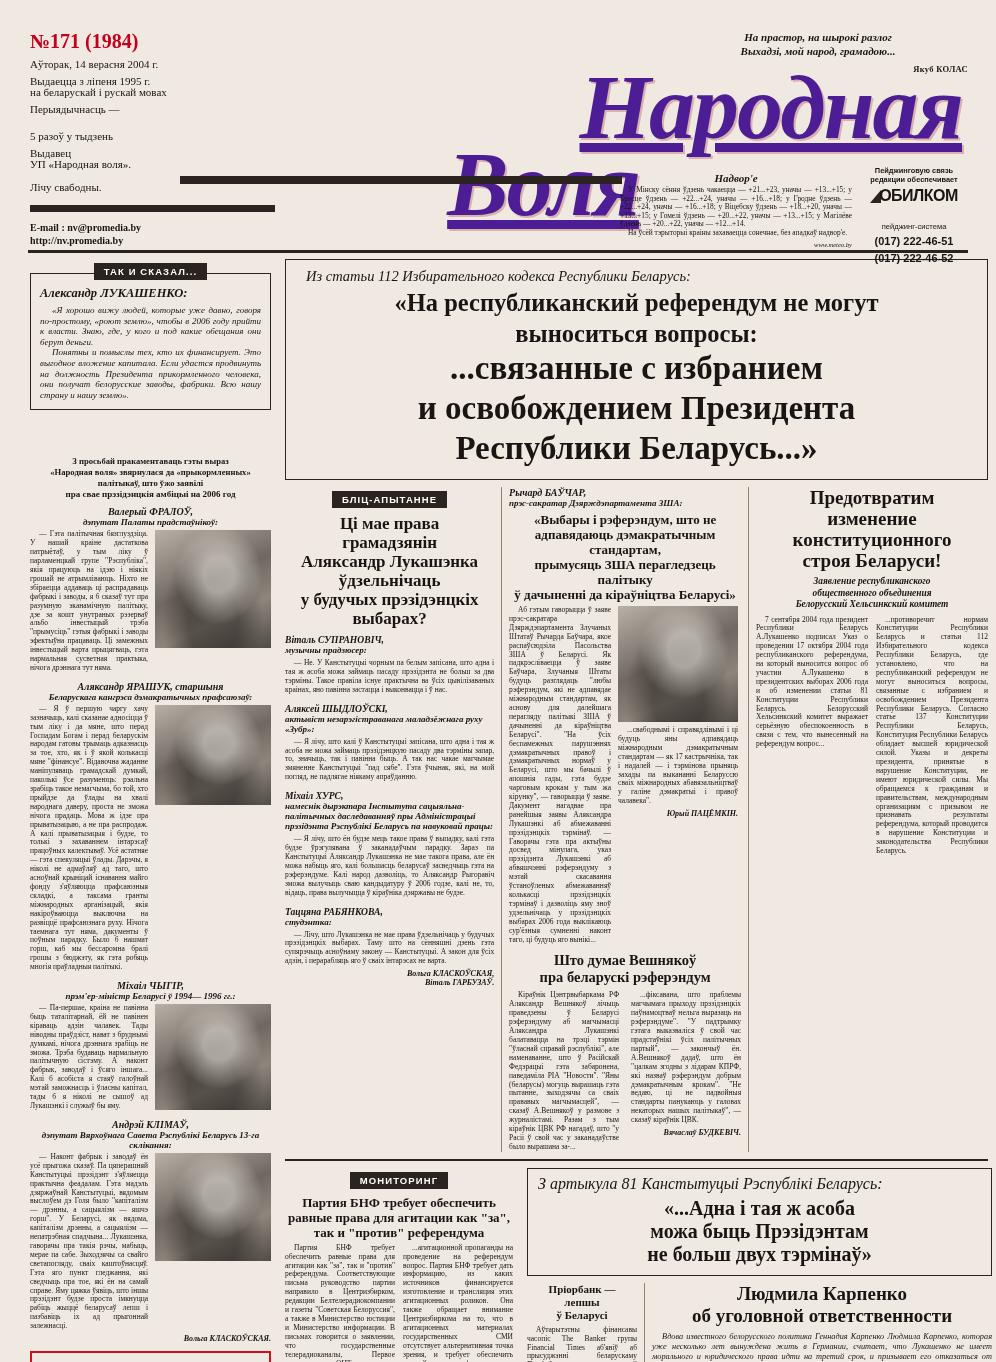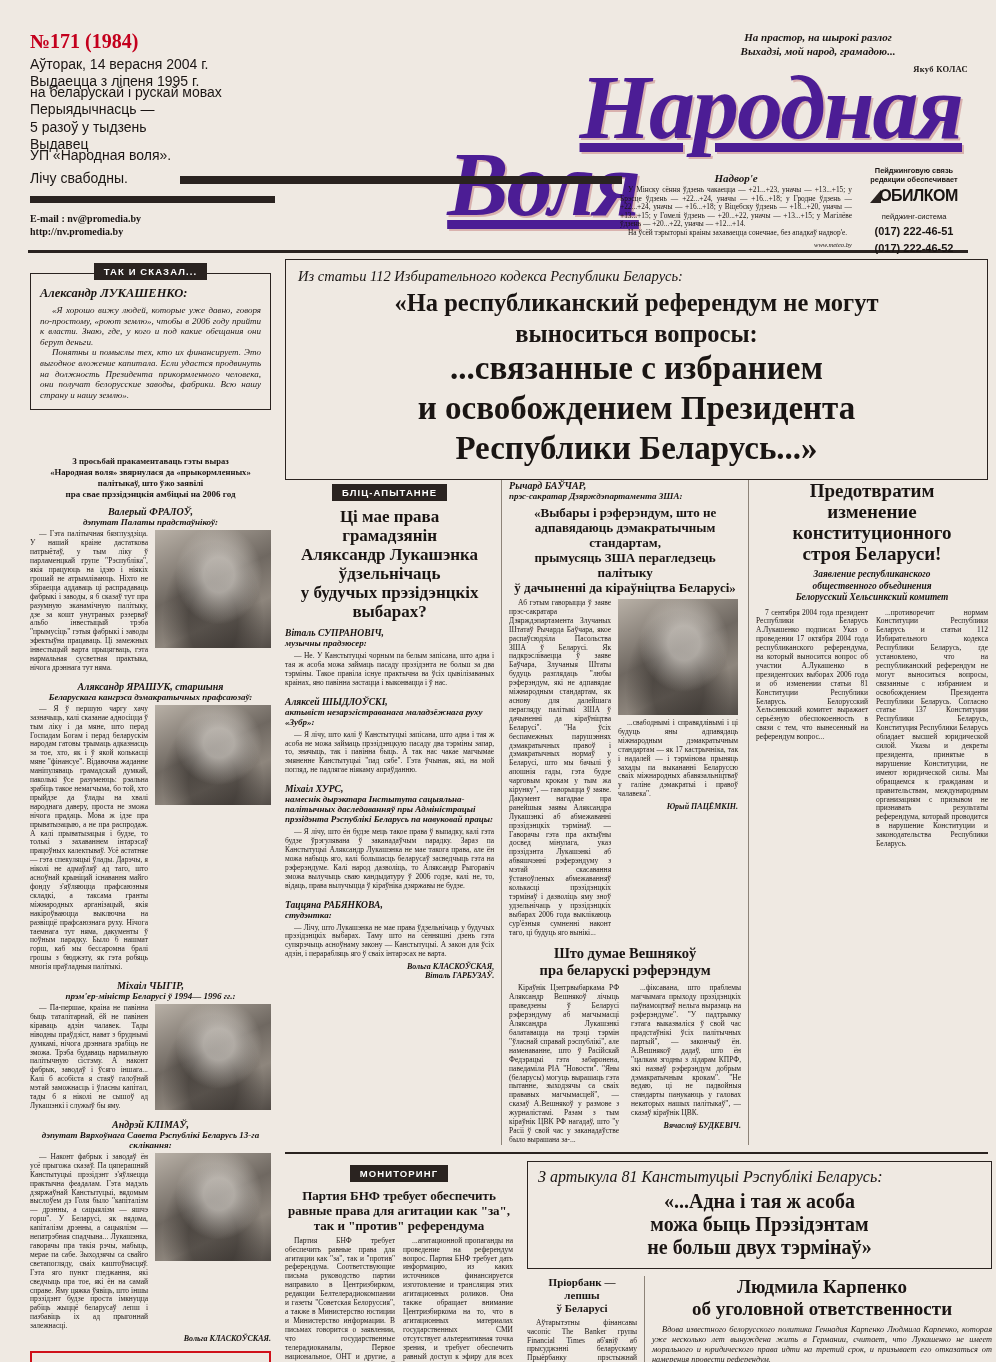--- a/index.html
+++ b/index.html
@@ -10,21 +10,21 @@
     color: #1a1513;
     overflow: hidden;
     position: relative;
   }
   .page { position:relative; width:996px; height:1362px; padding: 0; }
 
   
   .masthead { position:relative; height:250px; padding: 22px 28px 0 22px; }
   .mh-left { position:absolute; left:30px; top:30px; width:245px; }
   .issue-no { font-family:"Liberation Serif",serif; font-weight:bold; font-size:20px; color:#c4001d; letter-spacing:0px; }
-  .mh-line { font-family:Liberation Sans, sans-serif; font-size:14px; line-height:11px; color:#1a1513; margin-top:6px;}
+  .mh-line { font-family:Liberation Serif, serif; font-size:11px; line-height:11px; color:#1a1513; margin-top:6px;}
   .mh-rule { height:7px; background:#2a2320; margin:12px 0 10px 0; width:100%; }
   .mh-email { font-family:"Liberation Serif",serif; font-weight:bold; font-size:10px; line-height:12.5px; }
 
   .logo-wrap { position:absolute; left:268px; top:18px; width:700px; height:215px; overflow:hidden; }
   .logo-l1, .logo-l2 {
     font-family:"Liberation Serif", serif; font-weight:bold; font-style:italic;
     color:#4c1d95; letter-spacing:-2px; line-height:.9;
     text-shadow: 2px 2px 0 rgba(150,10,20,.25);
     text-decoration: underline;
   }
@@ -39,21 +39,21 @@
 
   .weather { position:absolute; left:620px; top:172px; width:232px; }
   .weather h4 { text-align:center; font-family:"Liberation Serif",serif; font-style:italic; font-weight:bold; font-size:11px; margin-bottom:2px; }
   .weather p { font-size:7.4px; line-height:8.6px; text-align:justify; text-indent:8px; }
   .weather .site { text-align:right; font-style:italic; font-size:6.6px; margin-top:3px; }
 
   .pager { position:absolute; left:858px; top:166px; width:112px; border:0; text-align:center; }
   .pager .pg-top { font-family:"Liberation Sans",sans-serif; font-weight:bold; font-size:7.4px; line-height:9px; color:#1a1513; }
   .pager .pg-logo { font-family:"Liberation Sans",sans-serif; font-weight:bold; font-size:16px; letter-spacing:-.5px; margin-top:3px; }
   .pager .pg-logo .tri { display:inline-block; width:0;height:0;border-left:11px solid transparent;border-bottom:13px solid #2a2320; vertical-align:-2px; margin-right:-2px;}
-  .pager .pg-sub { font-family:"Liberation Sans",sans-serif; font-size:7.6px; margin-top:7px; }
+  .pager .pg-sub { font-family:"Liberation Sans",sans-serif; font-size:7.6px; margin-top:17px; }
   .pager .pg-phone { font-family:"Liberation Sans",sans-serif; font-weight:bold; font-size:11px; line-height:13px; margin-top:4px; }
 
   
   .hr-thick { height:3px; background:#2a2320; margin:0 28px; }
   .grid { display:flex; gap:0; padding: 6px 28px 0 30px; }
   .col { }
   .c1 { width:244px; }
   .c2 { width:228px; }
   .c3 { width:232px; }
   .c4 { width:234px; }
@@ -72,21 +72,21 @@
 
   .center { text-align:center; }
   .sig { text-align:right; font-family:"Liberation Serif",serif; font-weight:bold; font-style:italic; font-size:8px; margin-top:3px; }
 
   .photo { background:linear-gradient(155deg,#b9b1a7,#6f6861 45%,#8e867d 70%,#514b46); position:relative; }
   .photo::after{ content:""; position:absolute; inset:0; background:
      radial-gradient(ellipse at 55% 38%, rgba(230,225,218,.62) 0 17%, rgba(0,0,0,0) 48%),
      radial-gradient(ellipse at 50% 78%, rgba(20,16,14,.45) 0 30%, rgba(0,0,0,0) 62%); }
 
   
-  .headbox { border:1px solid #2a2320; padding:8px 12px 12px; }
+  .headbox { border:1px solid #2a2320; padding:8px 20px 12px; }
   .hb-lead { font-family:"Liberation Serif",serif; font-style:italic; font-size:14.5px; }
   .hb-l1 { font-family:"Liberation Serif",serif; font-weight:bold; font-size:24.5px; text-align:center; line-height:27px; margin-top:4px;}
   .hb-l2 { font-family:"Liberation Serif",serif; font-weight:bold; font-size:33px; text-align:center; line-height:37px; margin-top:3px;}
 
   .bigq { font-family:"Liberation Serif",serif; font-weight:bold; font-size:20px; line-height:23px; text-align:center; }
 
   .adbox { border:2px solid #d0111b; padding:8px 6px; text-align:center; font-family:"Liberation Sans",sans-serif; }
   .ad-l1 { font-size:14.5px; font-weight:bold; letter-spacing:.3px; }
   .ad-l1 .hl { color:#d0111b; }
   .ad-l2 { font-size:13.5px; font-weight:bold; margin-top:3px; }
@@ -104,21 +104,21 @@
 <div class="page">
 
   <div class="masthead">
 
     <div class="mh-left">
       <div class="issue-no">№171 (1984)</div>
       <div class="mh-line">Аўторак, 14 верасня 2004 г.</div>
       <div class="mh-line">Выдаецца з ліпеня 1995 г.</div>
       <div class="mh-line" style="margin-top:0">на беларускай і рускай мовах</div>
       <div class="mh-line">Перыядычнасць —</div>
-      <div class="mh-line" style="margin-top:7px">5 разоў у тыдзень</div>
+      <div class="mh-line" style="margin-top:16px">5 разоў у тыдзень</div>
       <div class="mh-line">Выдавец</div>
       <div class="mh-line" style="margin-top:0">УП «Народная воля».</div>
       <div class="mh-line" style="margin-top:12px">Лічу свабодны.</div>
       <div class="mh-rule"></div>
       <div class="mh-email">E-mail : nv@promedia.by</div>
       <div class="mh-email">http://nv.promedia.by</div>
     </div>
 
     <div class="logo-wrap">
       <div class="logo-l1">Народная</div>
@@ -232,21 +232,21 @@
 
       <div class="headbox">
         <div class="hb-lead">Из статьи 112 Избирательного кодекса Республики Беларусь:</div>
         <div class="hb-l1">«На республиканский референдум не могут</div>
         <div class="hb-l1">выноситься вопросы:</div>
         <div class="hb-l2">...связанные с избранием</div>
         <div class="hb-l2">и освобождением Президента</div>
         <div class="hb-l2">Республики Беларусь...»</div>
       </div>
 
-      <div style="display:flex;">
+      <div style="display:flex;margin-top:7px">
 
         <div class="c2">
           <div class="kicker-wrap">
             <span class="kicker">БЛІЦ-АПЫТАННЕ</span>
           </div>
           <div class="sec-title" style="font-size:17px;line-height:19px">
             <div>Ці мае права</div>
             <div>грамадзянін</div>
             <div>Аляксандр Лукашэнка</div>
             <div>ўдзельнічаць</div>

